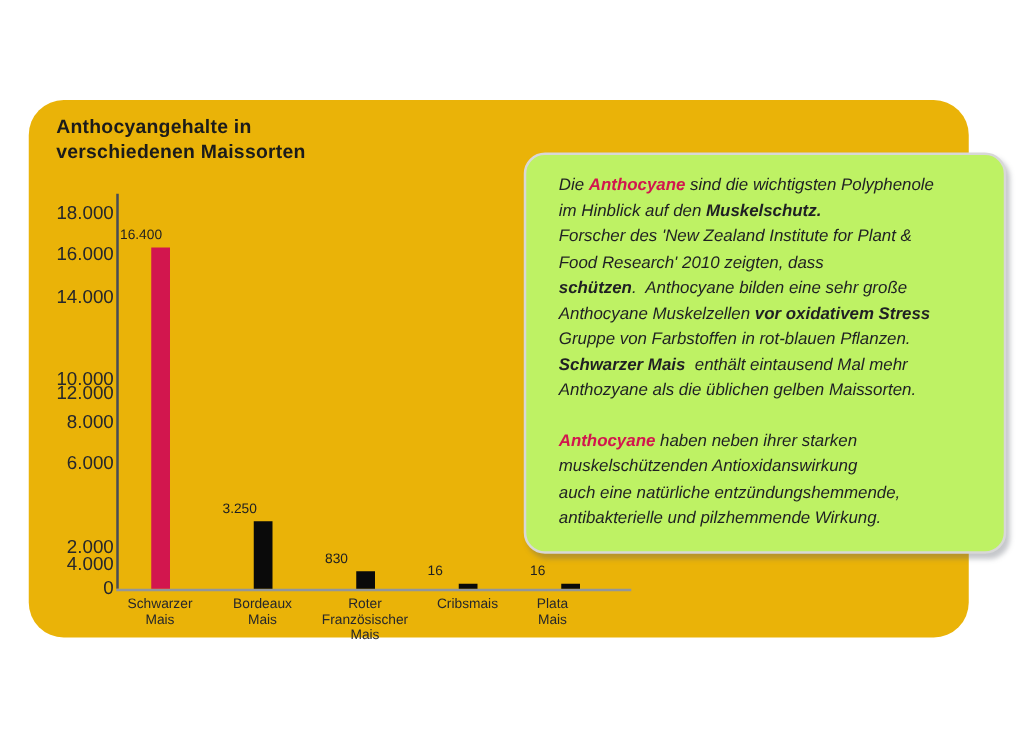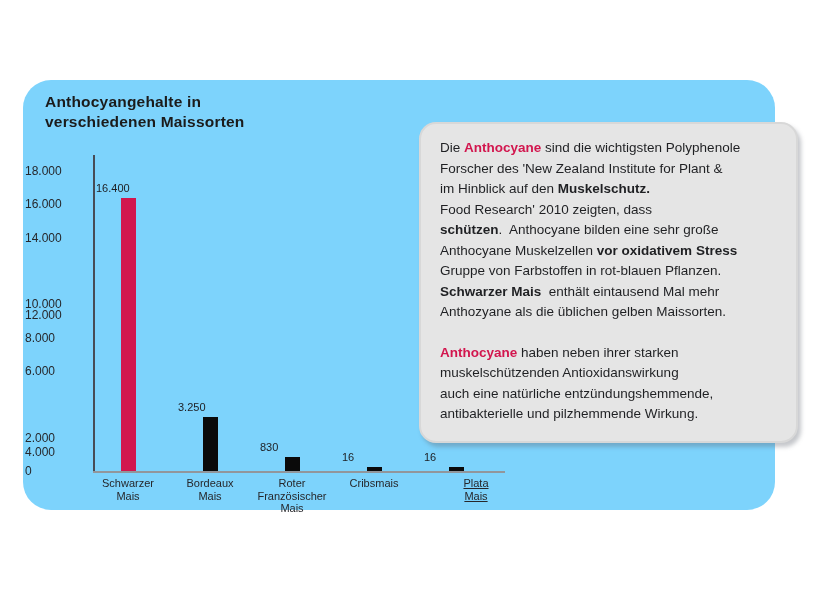--- a/index.html
+++ b/index.html
@@ -6,58 +6,58 @@
   body{
     width:820px;height:600px;background:#ffffff;
     font-family:"Liberation Sans", sans-serif;
     position:relative;overflow:hidden;
   }
   .stage{position:absolute;left:0;top:0;width:820px;height:600px;}
 
   
   .panel{
     position:absolute;left:23px;top:80px;width:752px;height:430px;
-    background:#7dd3fc;border-radius:28px;
+    background:#eab308;border-radius:28px;
   }
   .chart-title{
     position:absolute;left:22px;top:12px;
     font-size:15.5px;font-weight:bold;color:#1b1b1b;
     line-height:20px;letter-spacing:.2px;
   }
 
   
   .y-axis-line{
     position:absolute;left:70px;top:75px;width:2px;height:316px;
     background:#474c56;
   }
   .x-axis-line{
     position:absolute;left:70px;top:391px;width:412px;height:2px;
     background:#92969b;
   }
   .ytick{
-    position:absolute;left:2px;width:56px;text-align:left;
-    font-size:12px;color:#26272b;line-height:14px;
+    position:absolute;left:12px;width:56px;text-align:right;
+    font-size:15px;color:#26272b;line-height:14px;
   }
   .bar{position:absolute;}
   .bar-value{
     position:absolute;width:64px;text-align:left;
     font-size:11px;color:#1d1e22;line-height:14px;
   }
   .cat-label{
     position:absolute;top:397px;width:92px;text-align:center;
     font-size:11px;color:#26272b;line-height:12.5px;
   }
 
   
   .infobox{
     position:absolute;left:419px;top:122px;width:342px;
-    background:#e5e5e5;border:2px solid #d8d8d8;border-radius:17px;
+    background:#bef264;border:2px solid #d8d8d8;border-radius:17px;
     box-shadow:3px 4px 4px rgba(90,95,105,.35);
-    padding:14px 14px 16px 19px;
-    font-size:13.5px;color:#1f2023;line-height:20.5px;
+    padding:14px 14px 16px 26px;
+    font-size:13.5px;font-style:italic;color:#1f2023;line-height:20.5px;
     z-index:2;
   }
   .infobox .para{margin:0 0 20px 0;}
   .infobox .para:last-child{margin-bottom:0;}
   .infobox .run{white-space:pre-wrap;}
   .infobox .bold{font-weight:bold;}
   .infobox .pink{color:#D2164E;font-weight:bold;}
 </style>
 </head>
 <body>
@@ -103,33 +103,33 @@
           <div class="">Französischer</div>
           <div class="">Mais</div>
         </div>
         <div class="bar" style="left: 343.5px; top: 387px; width: 15px; height: 4px; background: rgb(10, 10, 10);"></div>
         <div class="bar-value" style="left: 319px; top: 370px;">16</div>
         <div class="cat-label" style="left: 305px; text-align: center;">
           <div class="">Cribsmais</div>
         </div>
         <div class="bar" style="left: 425.5px; top: 387px; width: 15px; height: 4px; background: rgb(10, 10, 10);"></div>
         <div class="bar-value" style="left: 401px; top: 370px;">16</div>
-        <div class="cat-label" style="left: 407px; text-decoration: underline;">
+        <div class="cat-label" style="left: 373px;">
           <div class="">Plata</div>
           <div class="">Mais</div>
         </div>
       </div>
   </div>
 
   <div class="infobox" id="infobox">
 
   <div class="para">
         <div class="line"><span class="run">Die </span><span class="run pink">Anthocyane</span><span class="run"> sind die wichtigsten Polyphenole</span></div>
+        <div class="line"><span class="run">im Hinblick auf den </span><span class="run bold">Muskelschutz.</span></div>
         <div class="line"><span class="run">Forscher des 'New Zealand Institute for Plant &amp;</span></div>
-        <div class="line"><span class="run">im Hinblick auf den </span><span class="run bold">Muskelschutz.</span></div>
         <div class="line"><span class="run">Food Research' 2010 zeigten, dass</span></div>
         <div class="line"><span class="run bold">schützen</span><span class="run">.  Anthocyane bilden eine sehr große</span></div>
         <div class="line"><span class="run">Anthocyane Muskelzellen </span><span class="run bold">vor oxidativem Stress</span></div>
         <div class="line"><span class="run">Gruppe von Farbstoffen in rot-blauen Pflanzen.</span></div>
         <div class="line"><span class="run bold">Schwarzer Mais</span><span class="run">  enthält eintausend Mal mehr</span></div>
         <div class="line"><span class="run">Anthozyane als die üblichen gelben Maissorten.</span></div>
       </div>
       <div class="para">
         <div class="line"><span class="run pink">Anthocyane</span><span class="run"> haben neben ihrer starken</span></div>
         <div class="line"><span class="run">muskelschützenden Antioxidanswirkung</span></div>

